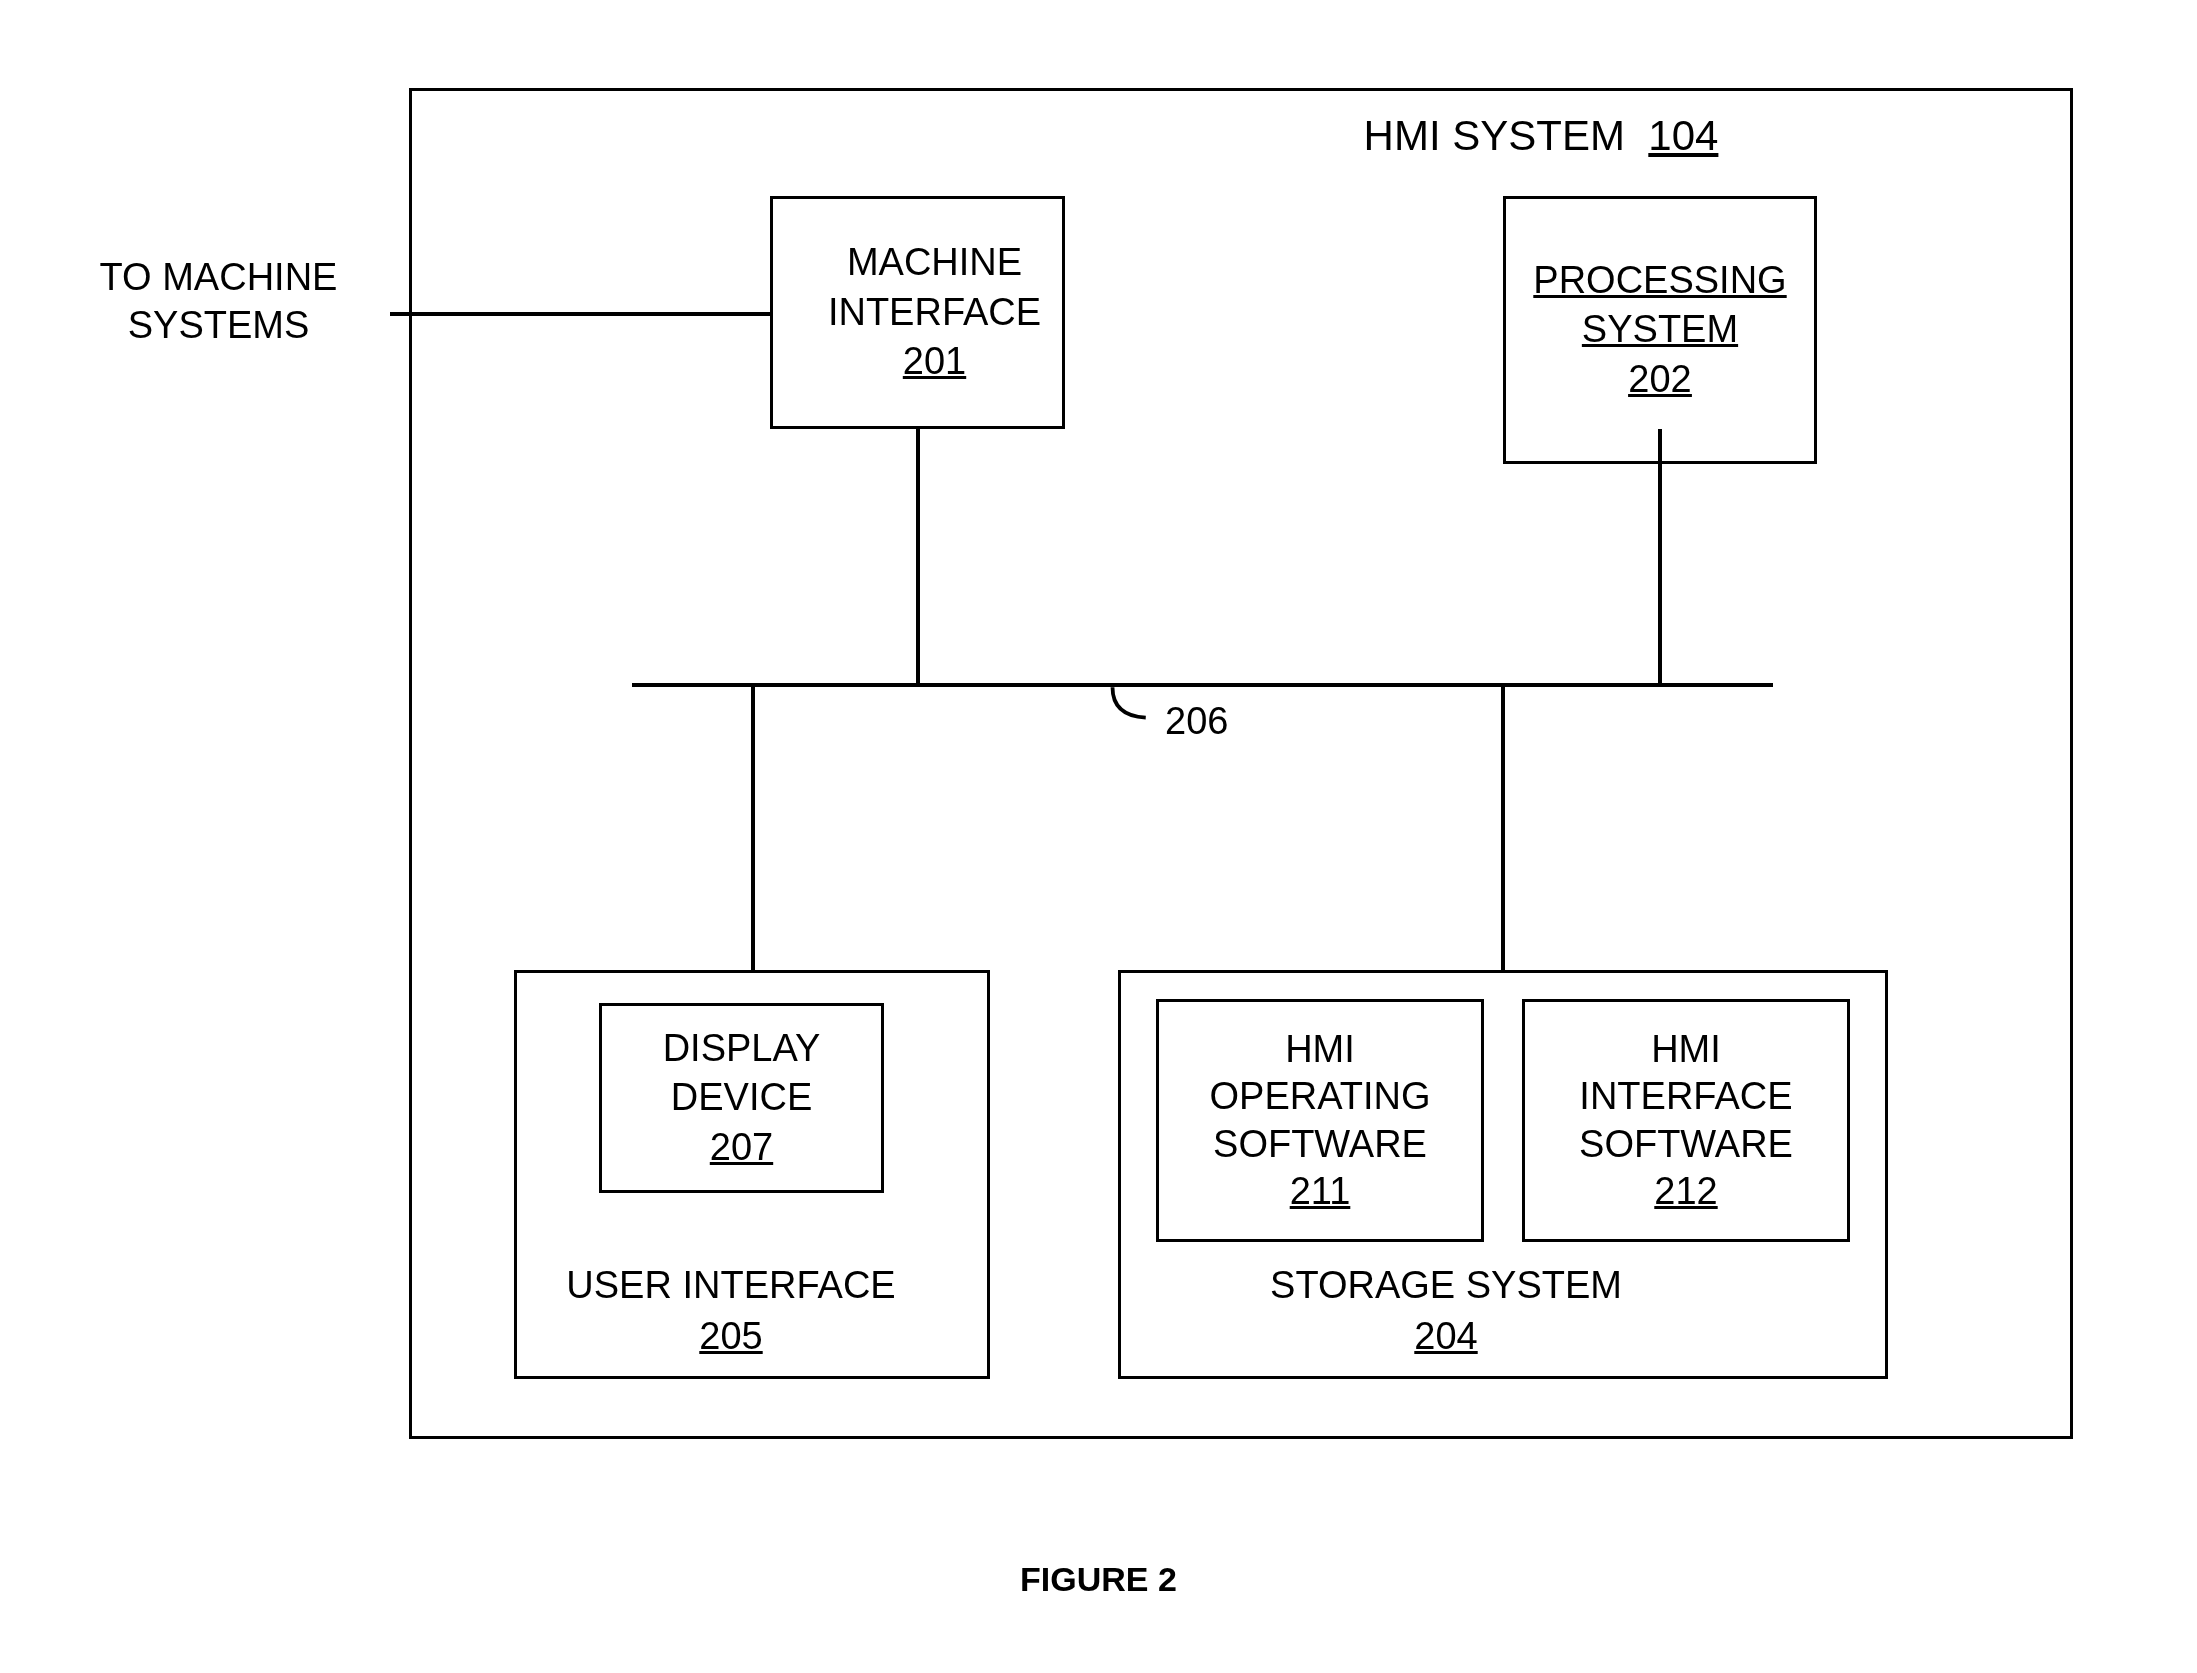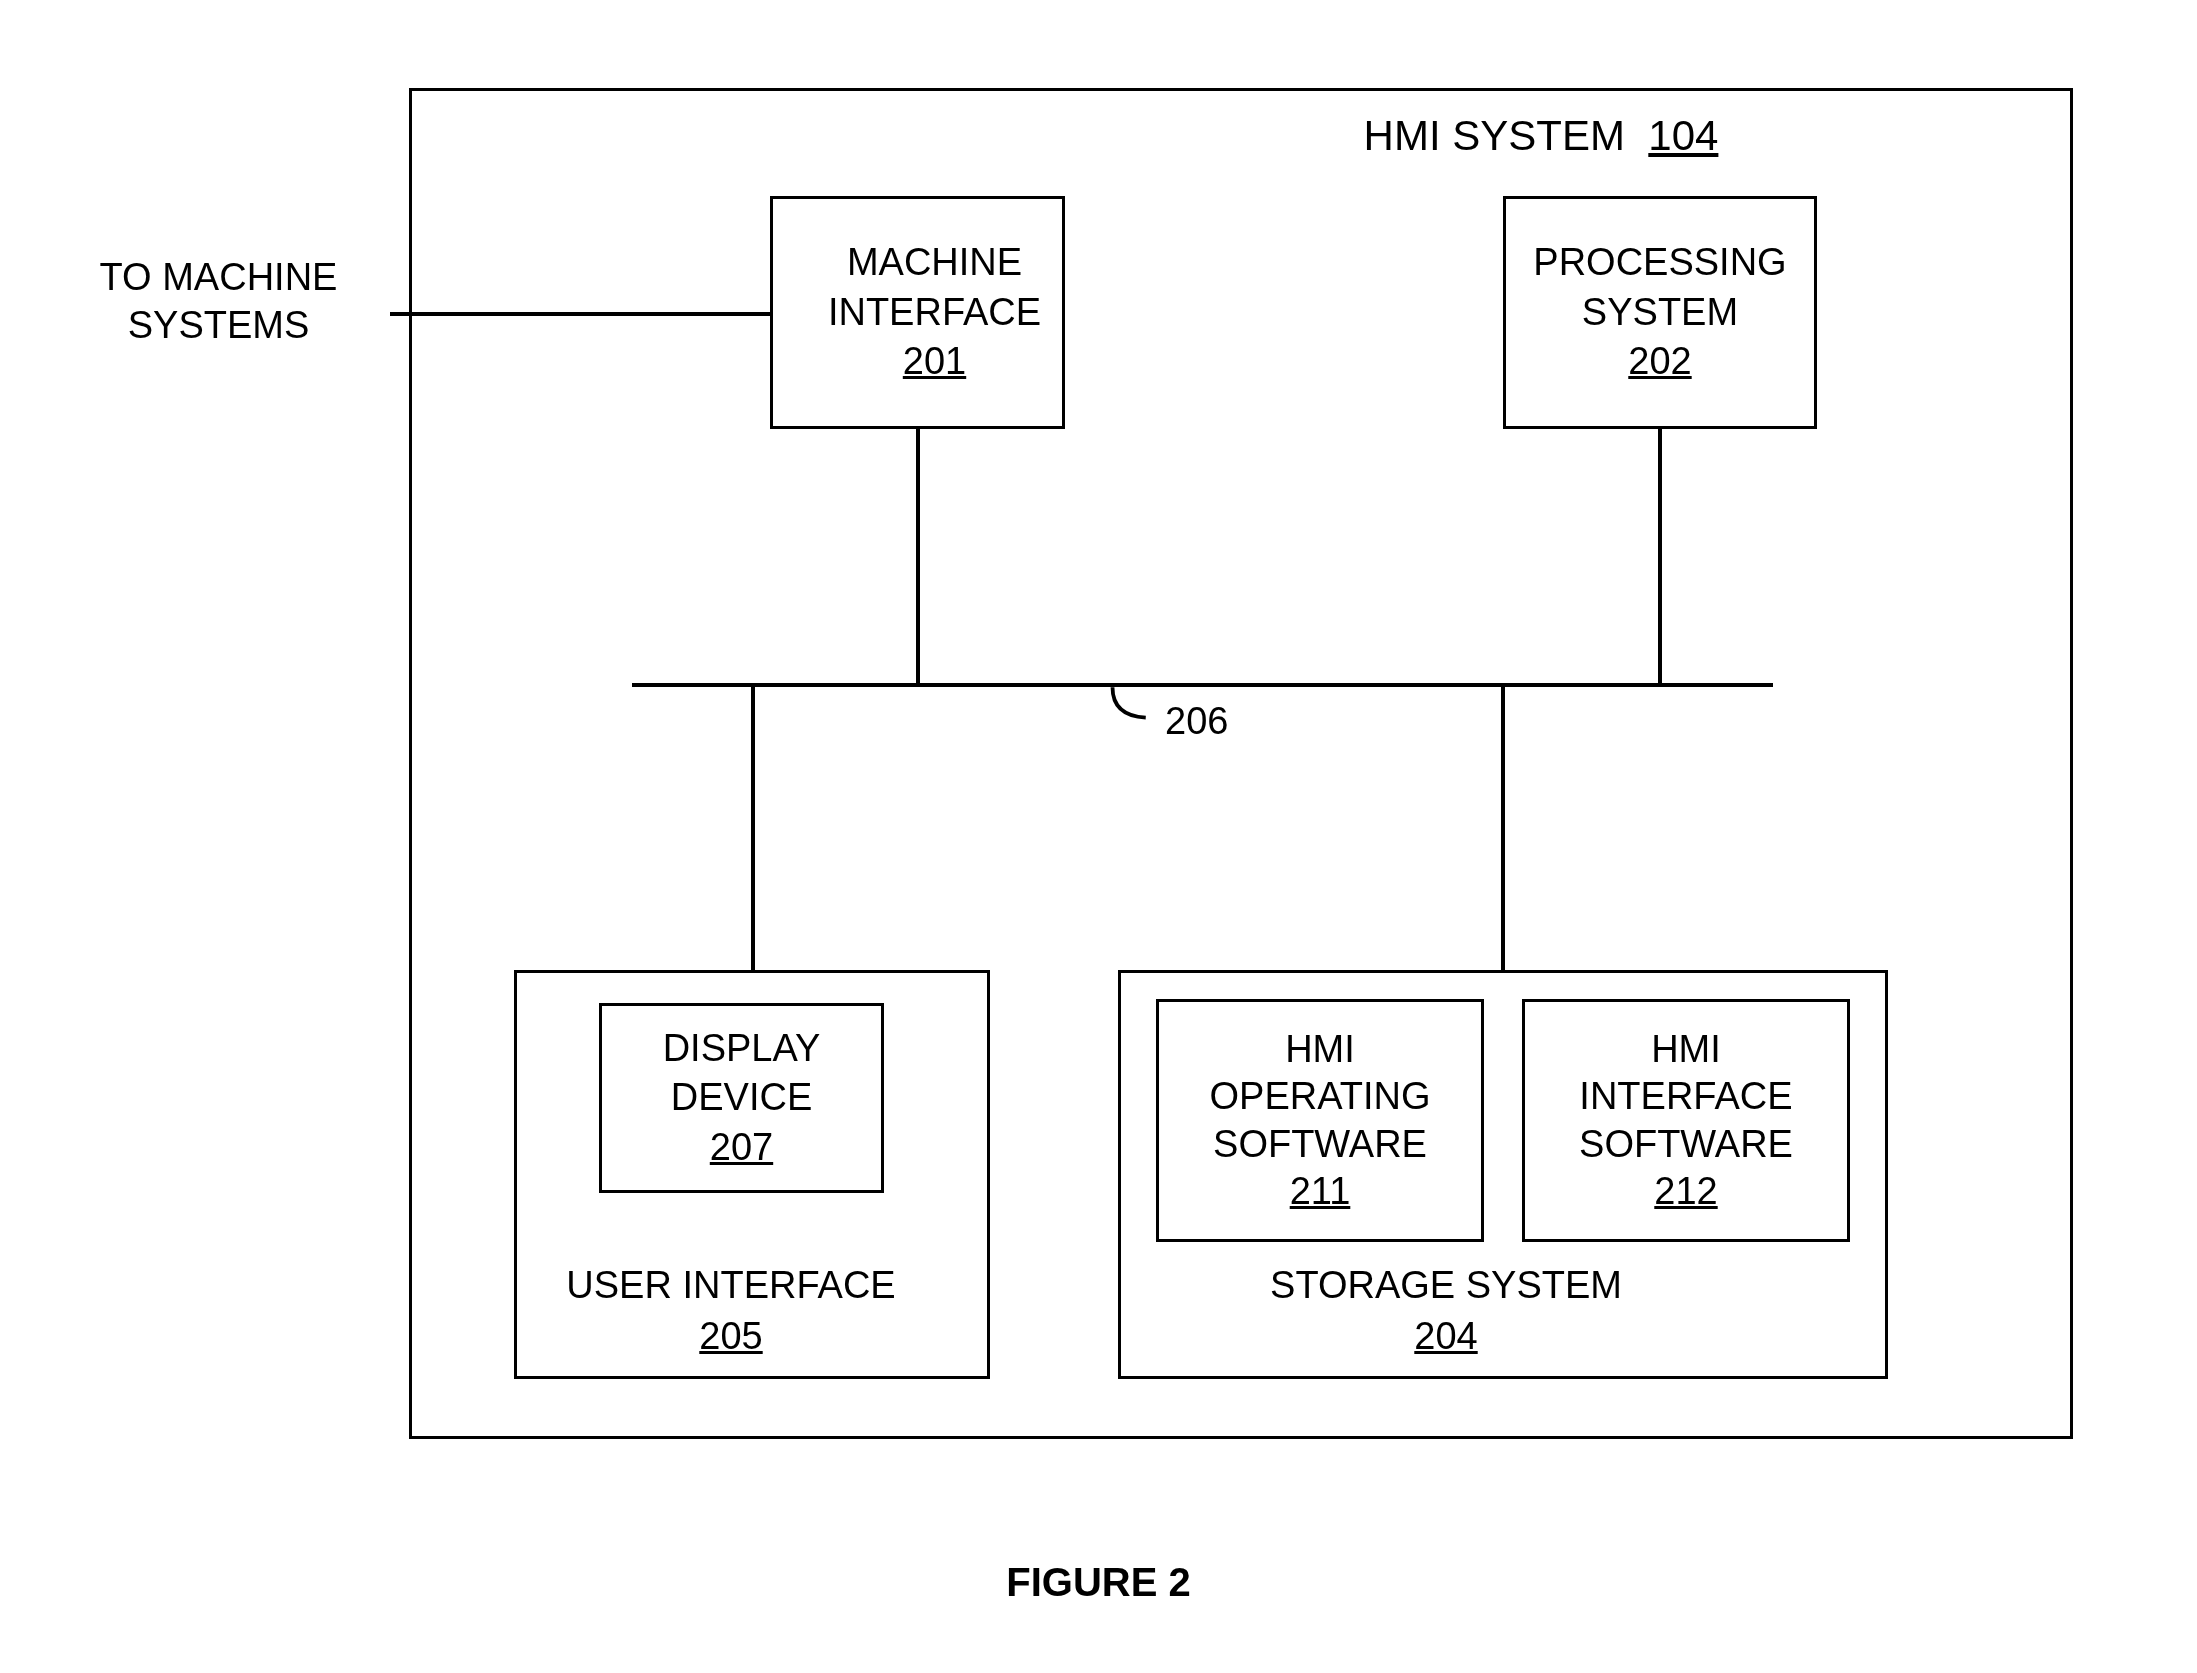--- a/index.html
+++ b/index.html
@@ -30,21 +30,21 @@
     font-size: 38px;
   }
   .title-label { font-size: 42px; }
   .ref { text-decoration: underline; }
   .line { position: absolute; background: #000; }
   .hline { height: 3.8px; }
   .vline { width: 3.8px; }
   .figcap {
     position: absolute;
     font-weight: bold;
-    font-size: 40px;
+    font-size: 34px;
   }
   svg.hook { position: absolute; overflow: visible; }
 </style>
 </head>
 <body>
 
 <div class="canvas">
 
   <div class="label" style="left:57px; top:254px; width:323px; line-height:1.25; text-align:center; white-space:pre;">TO MACHINE
 SYSTEMS</div>
@@ -60,21 +60,21 @@
   </div>
 
   <div class="box" style="left:770px; top:196px; width:295px; height:233px;">
     <div class="label" style="position:static; line-height:1.3;margin-left:34px;">
       <div>MACHINE</div>
       <div>INTERFACE</div>
       <div class="ref">201</div>
     </div>
   </div>
 
-  <div class="box" style="left:1503px; top:196px; width:314px; height:233px;">
+  <div class="box" style="left:1503px; top:196px; width:314px; height:268px;text-decoration:underline;">
     <div class="label" style="position:static; line-height:1.3;">
       <div>PROCESSING</div>
       <div>SYSTEM</div>
       <div class="ref">202</div>
     </div>
   </div>
 
   <div class="line vline" style="left:916px; top:429px; height:254px;"></div>
 
   <div class="line vline" style="left:1658px; top:429px; height:254px;"></div>

